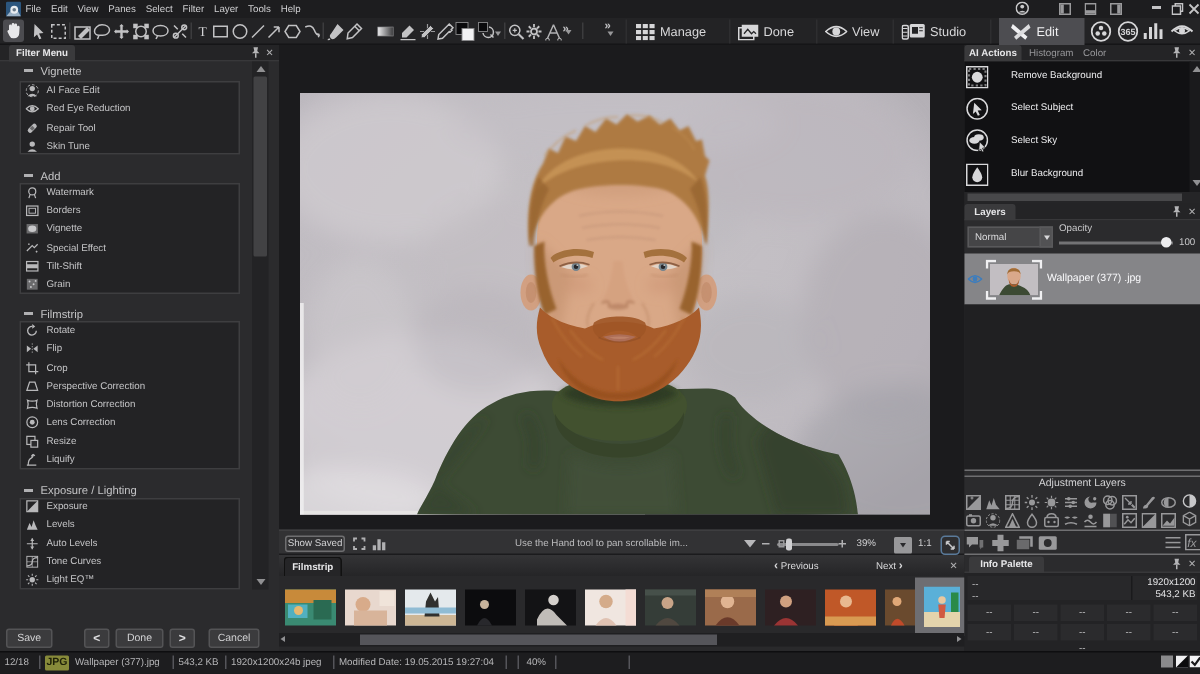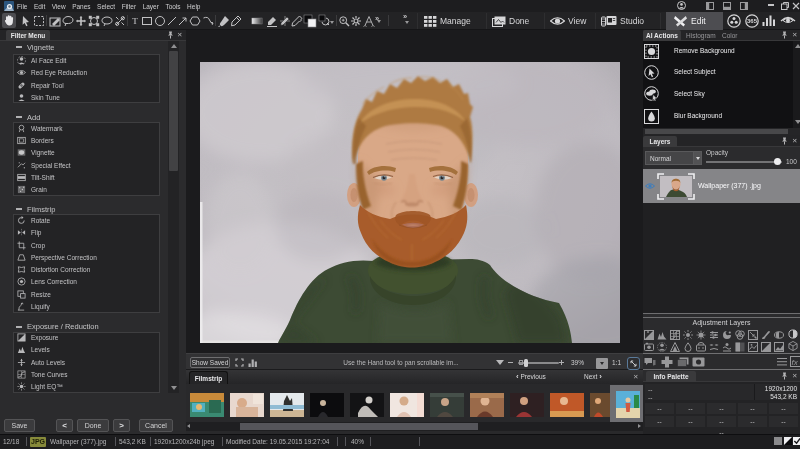--- a/index.html
+++ b/index.html
@@ -456,21 +456,21 @@
       </div>
     <div class="fitem" style="top:302px">
         <svg width="9" height="9" viewBox="0 0 10 10">
           <path d="M2 9 Q2 5 4 4 Q6 3 5.5 1 M5.5 1 l-1.2 1.5 M5.5 1 l1.5 1" fill="none" stroke="#b8b8ba" stroke-width="0.9"></path>
           <path d="M1 9 H8" stroke="#b8b8ba" stroke-width="0.9"></path>
         </svg>
         <span>Liquify</span>
       </div>
 
     <div class="abs" style="left:16px;top:326px;width:6px;height:1.5px;background:#b0b0b2"></div>
-    <div class="sechdr" style="left:27px;top:322px">Exposure / Reduction</div>
+    <div class="sechdr" style="left:27px;top:322px">Exposure / Lighting</div>
     <div class="groupbox" style="top:332px;height:61px"></div>
     <div class="fitem" style="top:333px">
         <svg width="9" height="9" viewBox="0 0 10 10">
           <rect x="1" y="1" width="8" height="8" fill="none" stroke="#b8b8ba" stroke-width="0.9"></rect>
           <path d="M9 1 L1 9 L9 9z" fill="#b8b8ba"></path>
         </svg>
         <span>Exposure</span>
       </div>
     <div class="fitem" style="top:345px">
         <svg width="9" height="9" viewBox="0 0 10 10">

